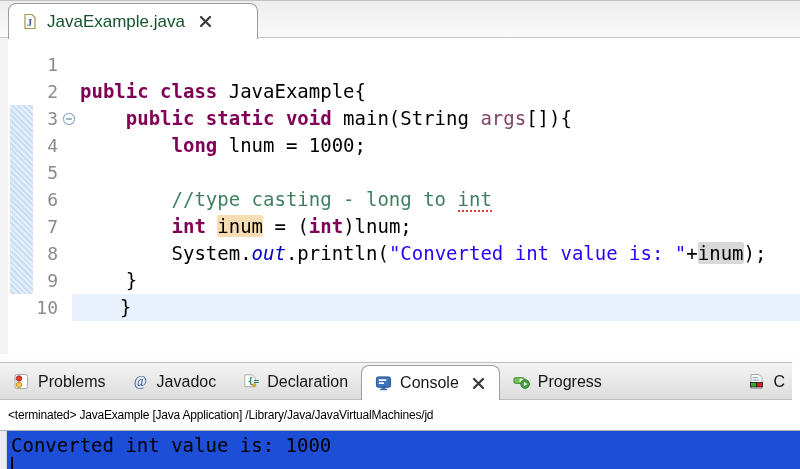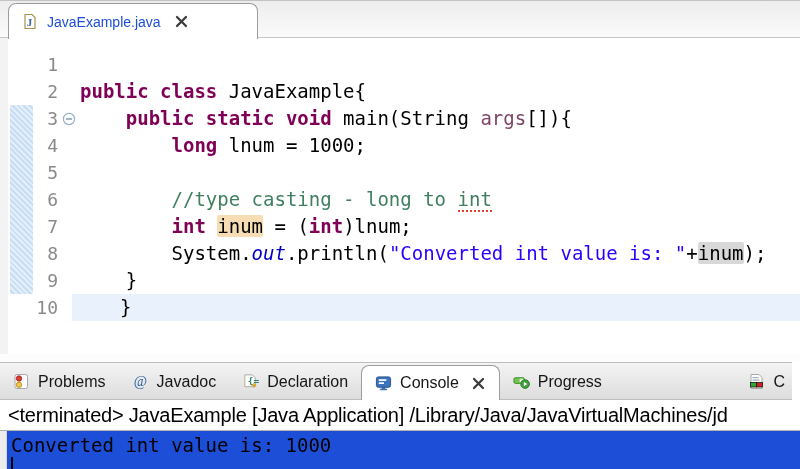--- a/index.html
+++ b/index.html
@@ -6,21 +6,21 @@
   .app{position:relative;width:800px;height:469px;overflow:hidden;background:#fff;
        font-family:"Liberation Sans",sans-serif;-webkit-font-smoothing:antialiased;}
 
   
   .editor-tabbar{position:absolute;top:0;left:0;right:0;height:38px;
     background:linear-gradient(#ededed,#fbfbfb);border-top:1px solid #c2c2c2;box-sizing:border-box;}
   .editor-tabbar::after{content:"";position:absolute;left:0;right:0;bottom:0;height:1px;background:#c6c6c6;}
   .editor-tab{position:absolute;left:8px;top:2px;height:36px;width:250px;z-index:2;box-sizing:border-box;
     background:#fff;border:1px solid #9d9d9d;border-bottom:none;border-radius:8px 8px 0 0;
     display:flex;align-items:center;gap:9px;padding:0 12px;}
-  .editor-tab .tab-label{font-size:14px;color:#1d4ed8;}
+  .editor-tab .tab-label{font-size:17px;color:#14532d;}
 
   
   .code-area{position:absolute;top:38px;left:0;right:0;height:316px;background:#fff;}
   .annot-ruler{position:absolute;left:0;top:0;bottom:0;width:8px;background:#f3f3f3;}
   .range-bar{position:absolute;left:10px;width:23px;border-radius:1px;
     background:repeating-linear-gradient(45deg,rgba(255,255,255,.5) 0 2px,rgba(0,0,0,0) 2px 4px),#c9def4;}
   .code-lines{position:absolute;top:13px;left:0;right:0;}
   .code-row{display:flex;height:27px;line-height:27px;white-space:pre;
     font-family:"DejaVu Sans Mono","Liberation Mono",monospace;font-size:19px;}
   .code-row.current{background:linear-gradient(to right,rgba(0,0,0,0) 72px,#e9f2fc 72px);gap:20px;}
@@ -49,21 +49,21 @@
     font-size:16px;color:#161616;position:relative;z-index:1;}
   .view-tab.active{background:#fff;border:1px solid #9d9d9d;border-bottom:none;
     border-radius:8px 8px 0 0;height:36px;margin-top:2px;box-sizing:border-box;z-index:3;align-items:center;}
   .view-tab.pushed-right{margin-left:auto;margin-right:-6px;}
   .icon16{width:17px;height:17px;display:inline-flex;align-items:center;justify-content:center;flex:0 0 17px;}
   .close-btn{display:inline-flex;align-items:center;justify-content:center;width:15px;height:15px;margin-left:4px;}
 
   
   .status-row{position:absolute;top:400px;left:0;right:0;height:31px;box-sizing:border-box;background:#fff;
     border-bottom:1px solid #b2b2b2;display:flex;align-items:center;padding-left:8px;overflow:hidden;}
-  .status-text{font-size:20px;font-weight:500;color:#000;white-space:nowrap;letter-spacing:-.2px;}
+  .status-text{font-size:12px;font-weight:500;color:#000;white-space:nowrap;letter-spacing:-.2px;}
 
   
   .console-out{position:absolute;top:431px;left:0;right:0;bottom:0;background:#1d4ed8;}
   .console-gutter{position:absolute;left:0;top:0;bottom:0;width:6px;background:#ececec;border-right:1px solid #d6d6d6;}
   .console-line{margin-left:11px;font-family:"DejaVu Sans Mono","Liberation Mono",monospace;
     font-size:19px;line-height:24px;color:#000;white-space:pre;padding-top:2px;}
   .text-caret{position:absolute;left:11px;top:26px;width:2px;height:16px;background:#000;}
 </style>
 </head>
 <body>

